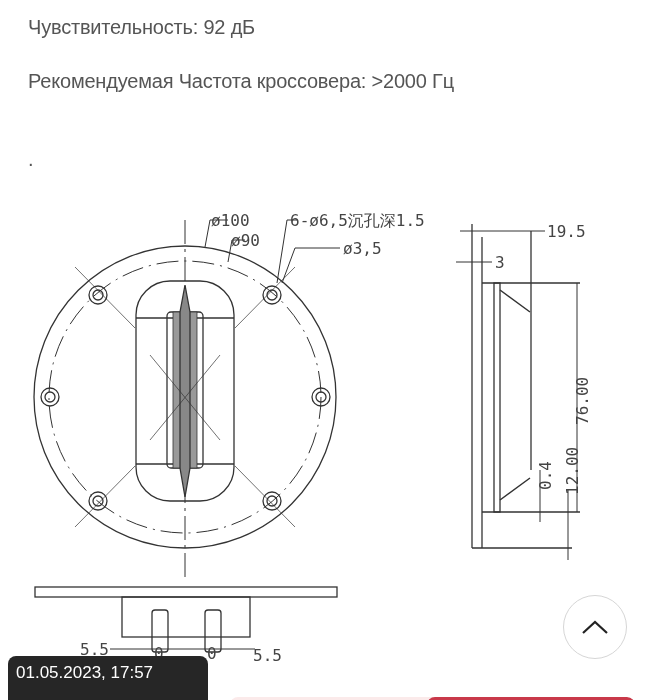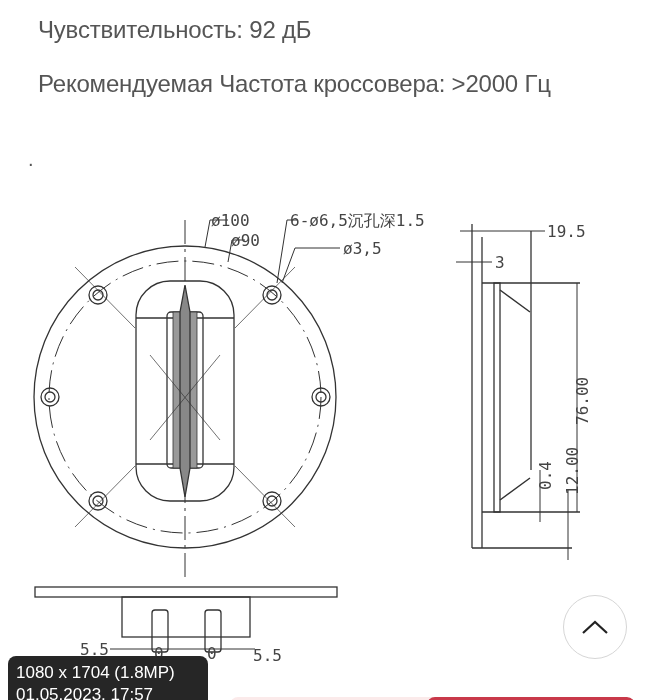--- a/index.html
+++ b/index.html
@@ -1,17 +1,17 @@
 <!DOCTYPE html>
 <html><head>
 <meta charset="utf-8">
 <style>
   html, body { margin:0; padding:0; }
   body { width:656px; height:700px; overflow:hidden; background:#ffffff; position:relative; font-family:"Liberation Sans", sans-serif; }
-  .spec { position:absolute; left:28px; color:#555555; font-size:24px; letter-spacing:-0.2px;margin-left:10px; }
+  .spec { position:absolute; left:28px; color:#555555; font-size:20px; letter-spacing:-0.2px; }
   .spec1 { top:16px; }
   .spec2 { top:70px; }
   .dot { position:absolute; left:28px; top:148px; color:#555; font-size:20px; }
   .drawing { position:absolute; left:0; top:195px; width:656px; height:505px; }
   .dim { font-family:"DejaVu Sans Mono", monospace; fill:#444; }
   .overlay { position:absolute; left:8px; top:656px; width:200px; height:60px; background:#262626; border-radius:8px; color:#ffffff; font-size:17px; padding:6px 8px; box-sizing:border-box; line-height:22px; }
   .scroll-top { position:absolute; left:563px; top:595px; width:64px; height:64px; border-radius:50%; border:1.5px solid #d6d6d6; background:#fff; box-sizing:border-box; display:flex; align-items:center; justify-content:center; cursor:pointer; }
   .bottom-bar { position:absolute; left:230px; top:697px; width:405px; height:10px; border-radius:8px 8px 0 0; background:#fbeaea; overflow:hidden; }
   .bottom-bar .red { position:absolute; left:197px; top:0; width:208px; height:10px; background:#c9394a; border-radius:8px 8px 0 0; }
 </style>
@@ -91,21 +91,20 @@
     <text transform="translate(578 495) rotate(-90)">12.00</text>
     <text transform="translate(551 490) rotate(-90)">0.4</text>
     <text x="80" y="655">5.5</text>
     <text x="253" y="661">5.5</text>
     <text x="154" y="659">0</text>
     <text x="207" y="659">0</text>
   </g>
 </svg>
 
 <div class="overlay">
-  <div>1080 x 1704 (1.8MP)</div>
   <div>01.05.2023, 17:57</div>
 </div>
 
 <div class="scroll-top">
   <svg width="28" height="16" viewBox="0 0 28 16">
       <polyline points="2,14 14,3 26,14" fill="none" stroke="#222" stroke-width="2.2"></polyline>
     </svg>
 </div>
 
 <div class="bottom-bar">

